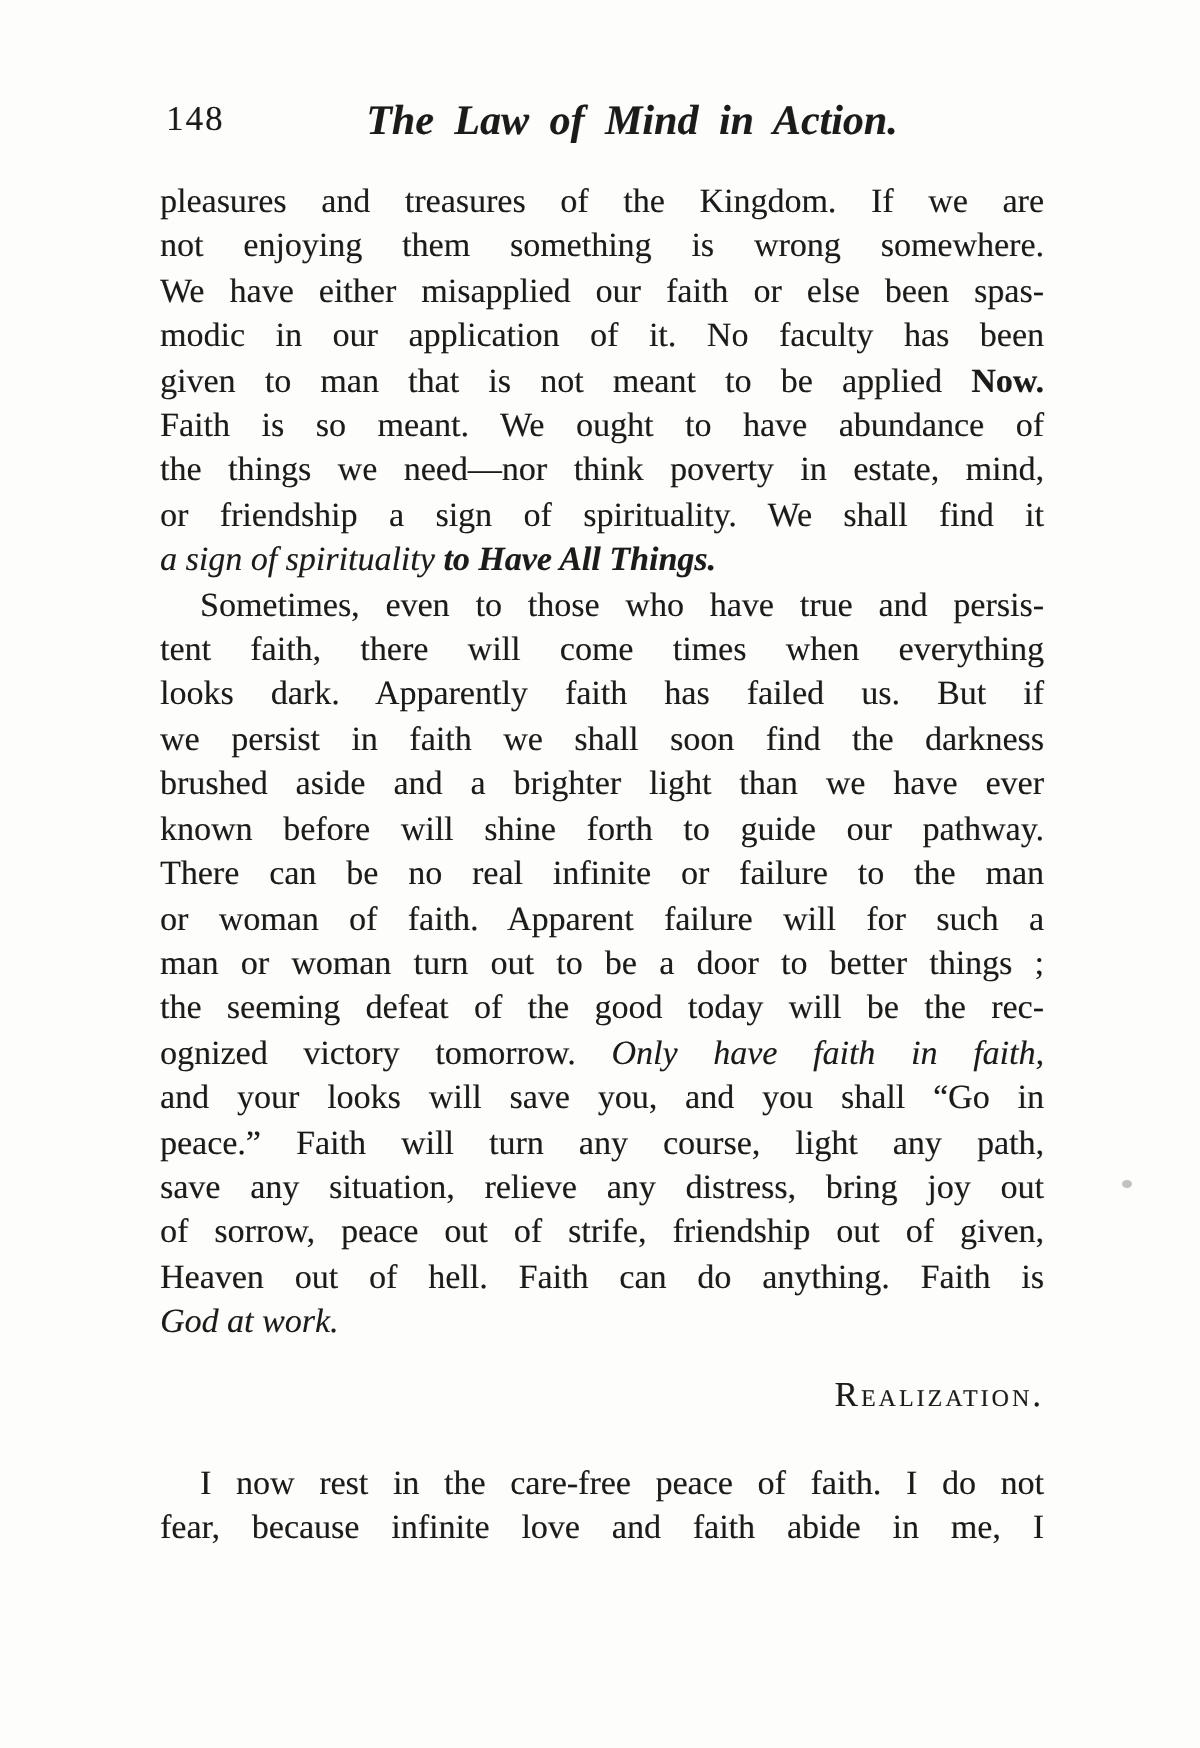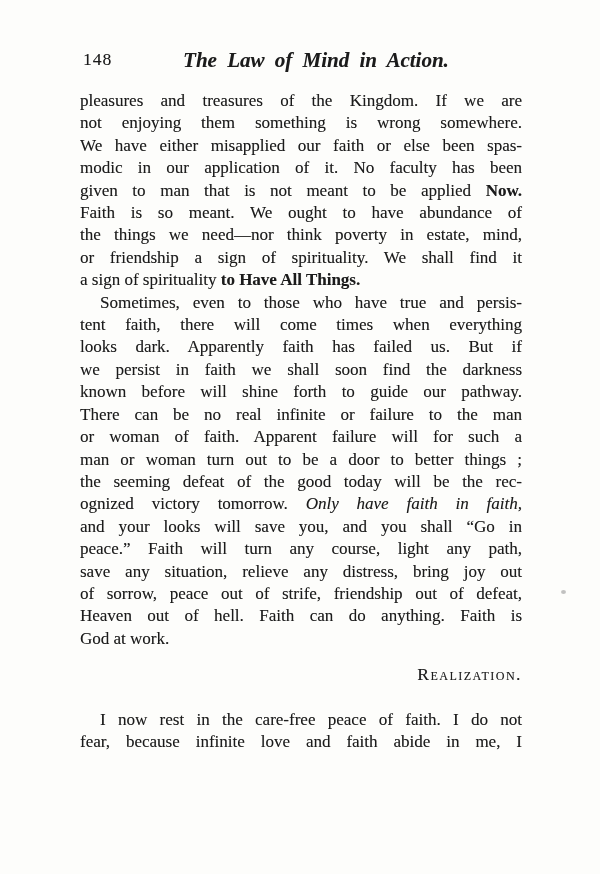--- a/index.html
+++ b/index.html
@@ -42,20 +42,21 @@
   }
   .para { margin: 0; }
   .para.indent .line:first-child { text-indent: 20px; }
   .line {
     text-align: justify;
     text-align-last: justify;
   }
   .line.lastline {
     text-align: center;
     text-align-last: left;
+    font-style: italic;
   }
   .line .b { font-weight: bold; }
   .line .i { font-style: italic; margin-top: 12px; }
   .section-heading {
     text-align: right;
     font-variant: small-caps;
     letter-spacing: 1.5px;
     font-size: 17.5px;
     margin: 13px 0 23px 0;
   }
@@ -87,30 +88,31 @@
         <div class="line"><span>Faith is so meant.  We ought to have abundance of</span></div>
         <div class="line"><span>the things we need—nor think poverty in estate, mind,</span></div>
         <div class="line"><span>or friendship a sign of spirituality.  We shall find it</span></div>
         <div class="line lastline"><span>a sign of spirituality </span><span class="b">to Have All Things.</span></div>
       </div>
       <div class="para indent">
         <div class="line"><span>Sometimes, even to those who have true and persis-</span></div>
         <div class="line"><span>tent faith, there will come times when everything</span></div>
         <div class="line"><span>looks dark.  Apparently faith has failed us.  But if</span></div>
         <div class="line"><span>we persist in faith we shall soon find the darkness</span></div>
+        <div class="line"><span>brushed aside and a brighter light than we have ever</span></div>
         <div class="line"><span>known before will shine forth to guide our pathway.</span></div>
         <div class="line"><span>There can be no real infinite or failure to the man</span></div>
         <div class="line"><span>or woman of faith.  Apparent failure will for such a</span></div>
         <div class="line"><span>man or woman turn out to be a door to better things ;</span></div>
         <div class="line"><span>the seeming defeat of the good today will be the rec-</span></div>
         <div class="line"><span>ognized victory tomorrow.  </span><span class="i">Only have faith in faith,</span></div>
         <div class="line"><span>and your looks will save you, and you shall “Go in</span></div>
         <div class="line"><span>peace.”  Faith will turn any course, light any path,</span></div>
         <div class="line"><span>save any situation, relieve any distress, bring joy out</span></div>
-        <div class="line"><span>of sorrow, peace out of strife, friendship out of defeat,</span></div>
+        <div class="line"><span>of sorrow, peace out of strife, friendship out of given,</span></div>
         <div class="line"><span>Heaven out of hell.  Faith can do anything.  Faith is</span></div>
         <div class="line lastline"><span>God at work.</span></div>
       </div>
       <div class="section-heading">Realization.</div>
       <div class="para indent">
         <div class="line"><span>I now rest in the care-free peace of faith.  I do not</span></div>
         <div class="line"><span>fear, because infinite love and faith abide in me, I</span></div>
       </div>
     </div>
 

